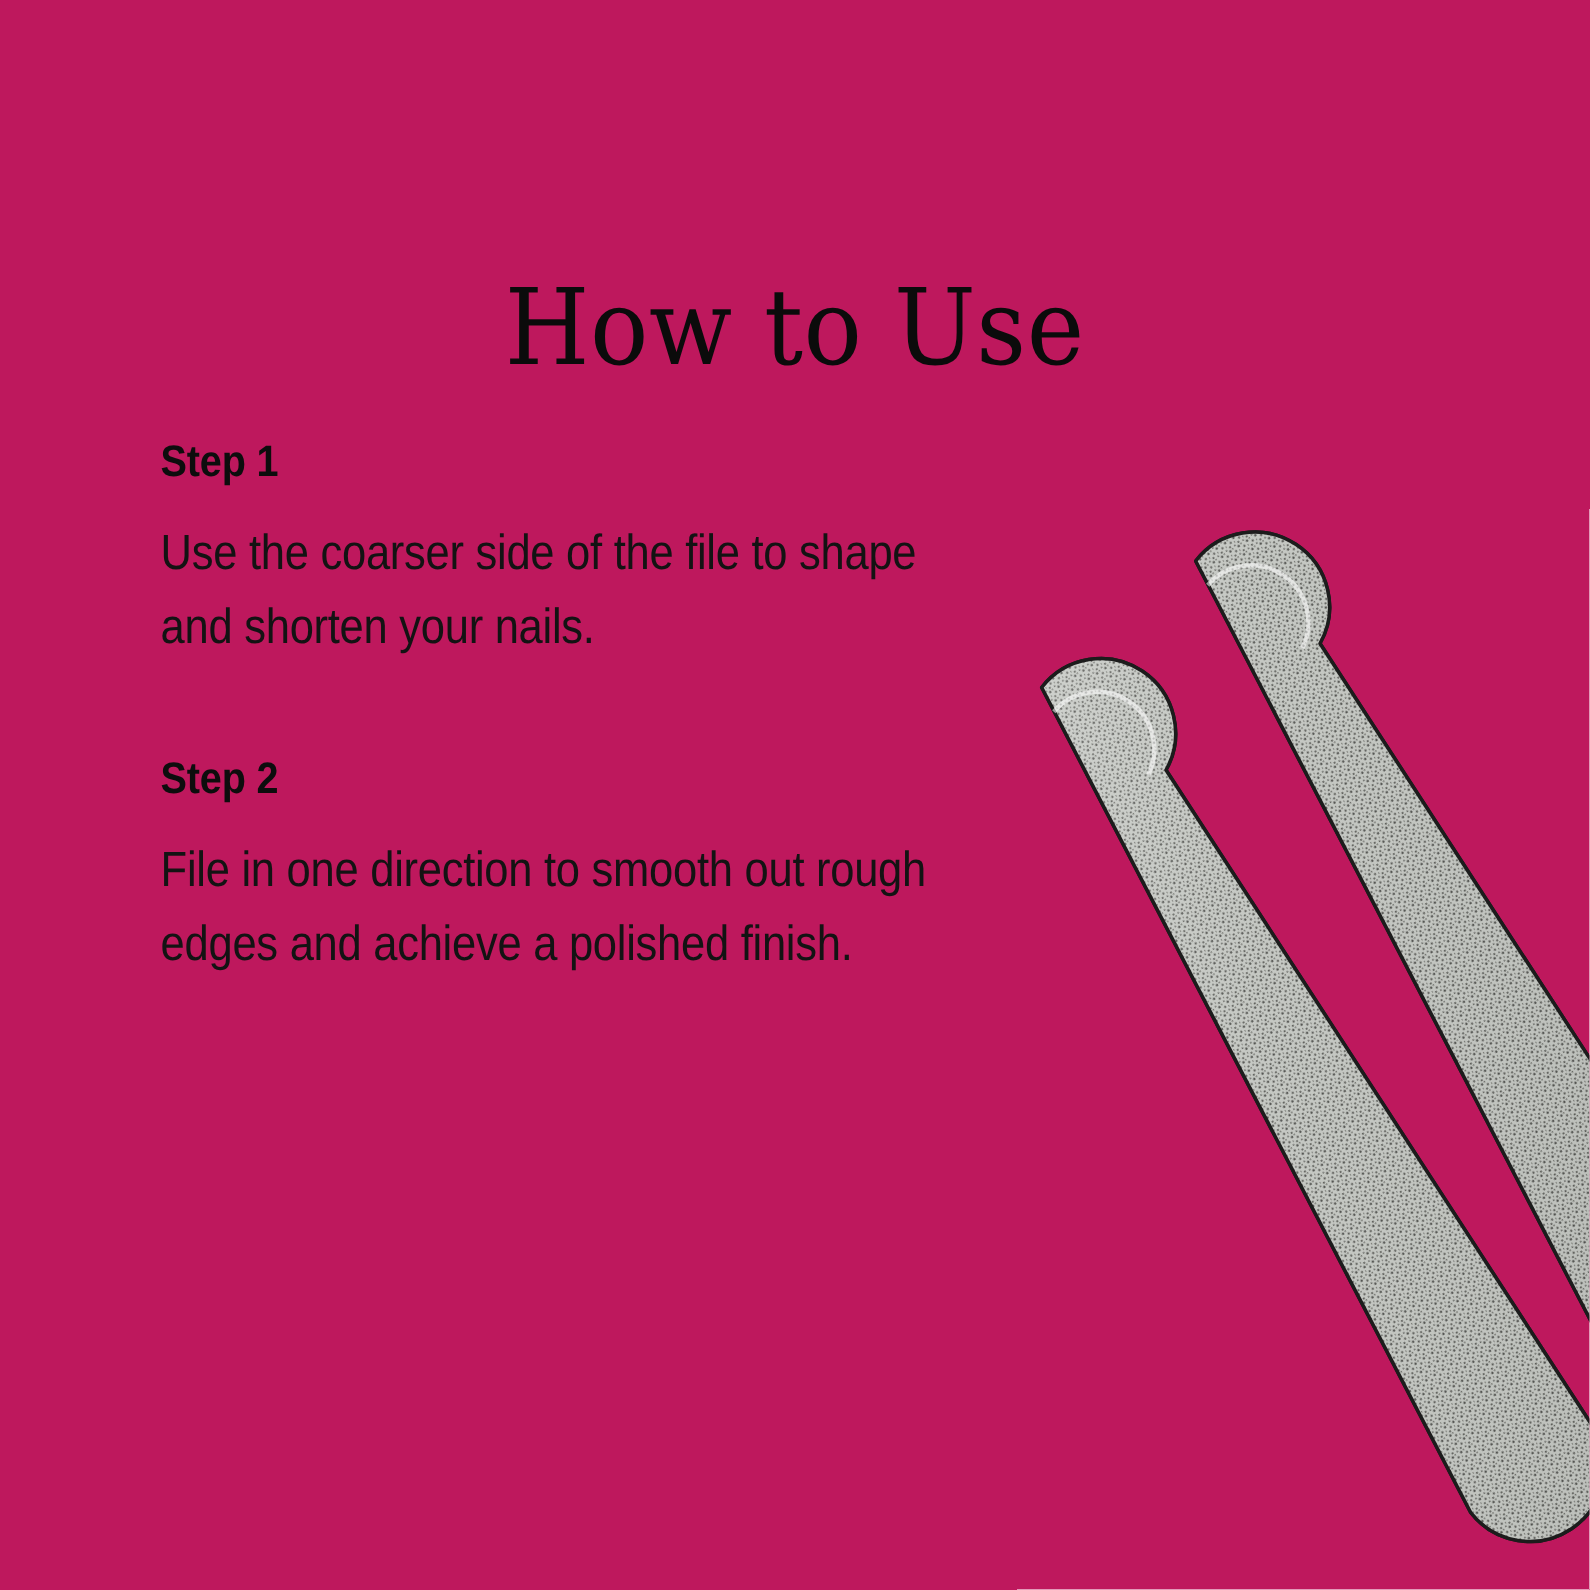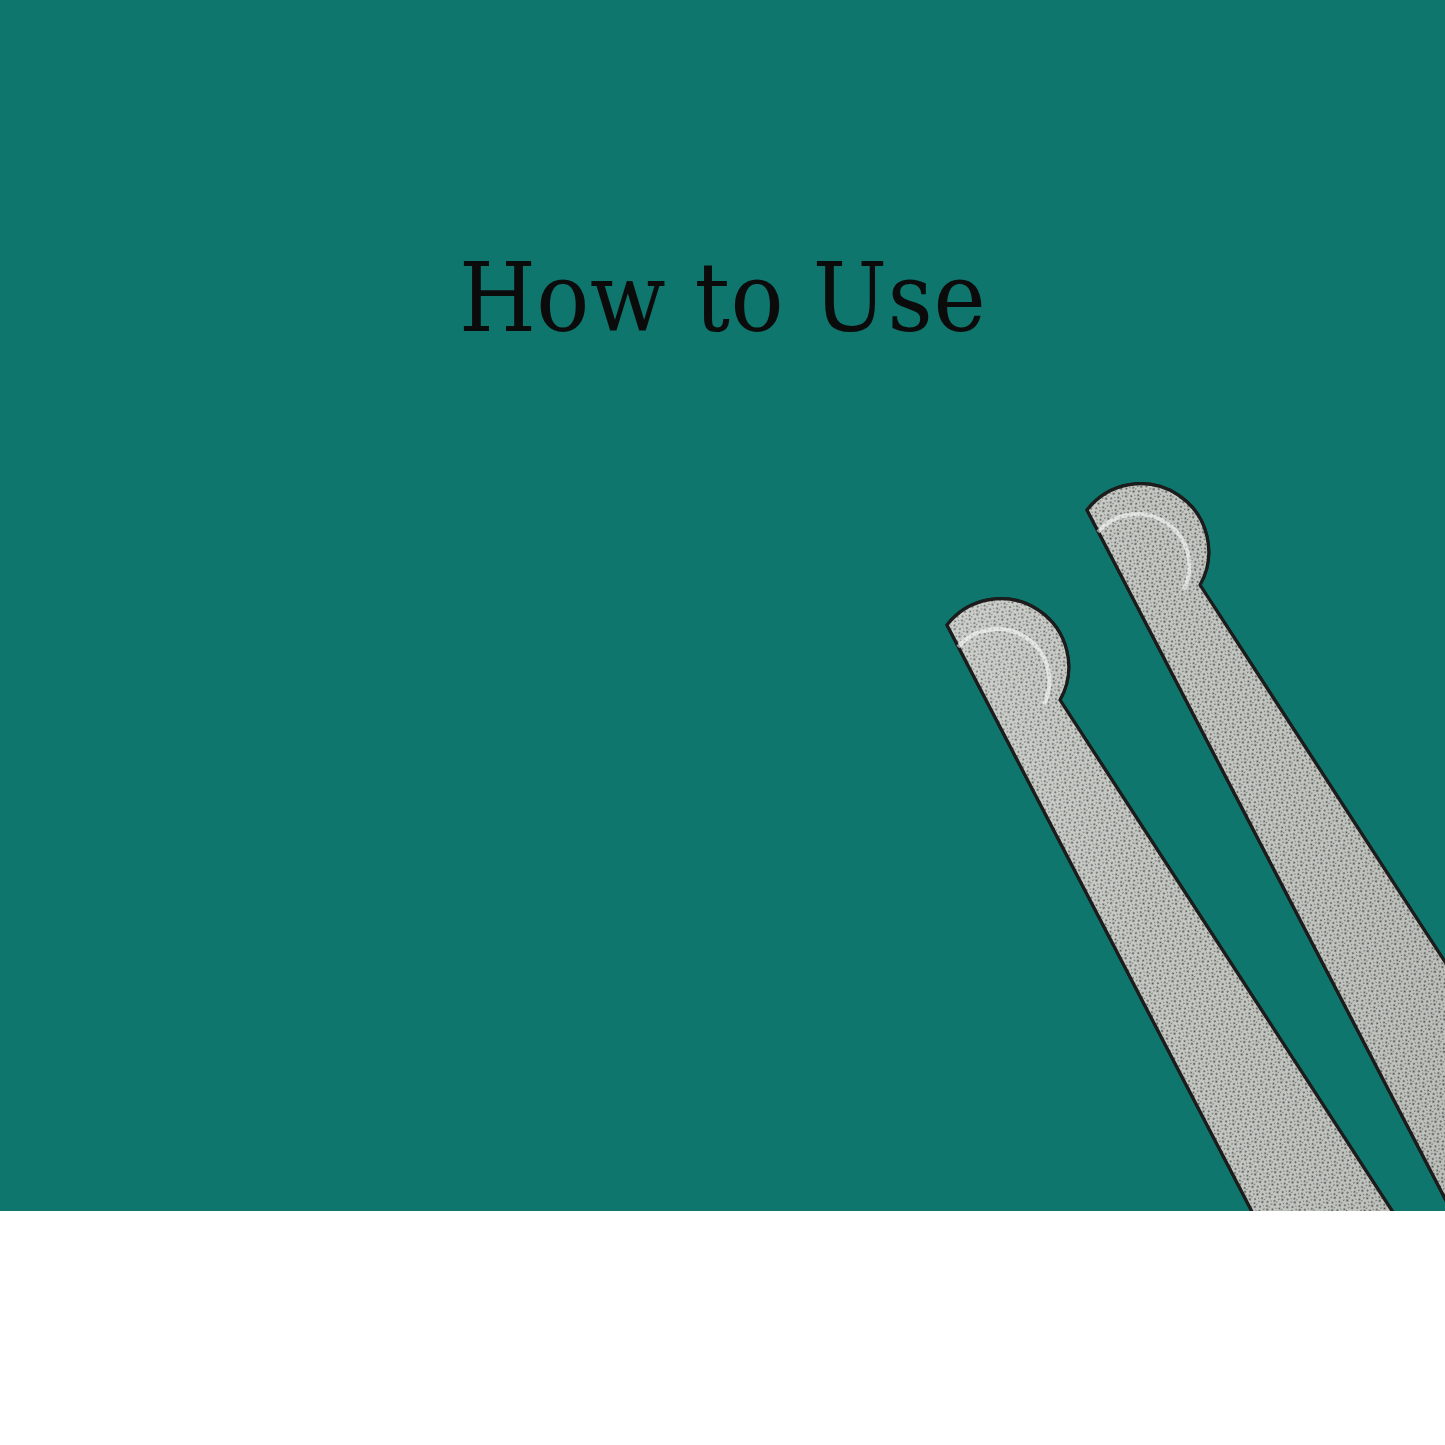--- a/index.html
+++ b/index.html
@@ -3,22 +3,22 @@
 <meta charset="utf-8">
 <style>
   html, body {
     margin: 0;
     padding: 0;
     background: #ffffff;
   }
   #canvas {
     position: relative;
     width: 1445px;
-    height: 1211px;
-    background: #0f766e;
+    height: 1445px;
+    background: #be185d;
     overflow: hidden;
     font-family: "Liberation Sans", sans-serif;
     -webkit-font-smoothing: antialiased;
   }
 
   
   #page-title {
     position: absolute;
     left: 0;
     top: 186px;
@@ -87,20 +87,33 @@
     overflow: visible;
   }
 </style>
 </head>
 <body>
 
 <div id="canvas">
 
   <h1 id="page-title">How to Use</h1>
 
+  <div id="steps">
+
+    <div class="step-block first">
+      <div class="step-heading">Step 1</div>
+      <p class="step-body">Use the coarser side of the file to shape and shorten your nails.</p>
+    </div>
+
+    <div class="step-block second">
+      <div class="step-heading">Step 2</div>
+      <p class="step-body">File in one direction to smooth out rough edges and achieve a polished finish.</p>
+    </div>
+
+  </div>
 
   <div id="nail-file-illustration">
     <svg viewBox="0 0 615 880" xmlns="http://www.w3.org/2000/svg" aria-hidden="true">
       <defs>
 
         <pattern id="grit" width="9" height="9" patternUnits="userSpaceOnUse" patternTransform="rotate(-33)">
           <rect width="9" height="9" fill="#c4c7c2"></rect>
           <circle cx="1.6" cy="1.6" r="1.15" fill="#4f504d"></circle>
           <circle cx="6.1" cy="4.3" r="1.05" fill="#5a5b57"></circle>
           <circle cx="3.4" cy="7.2" r="1.0" fill="#545551"></circle>

